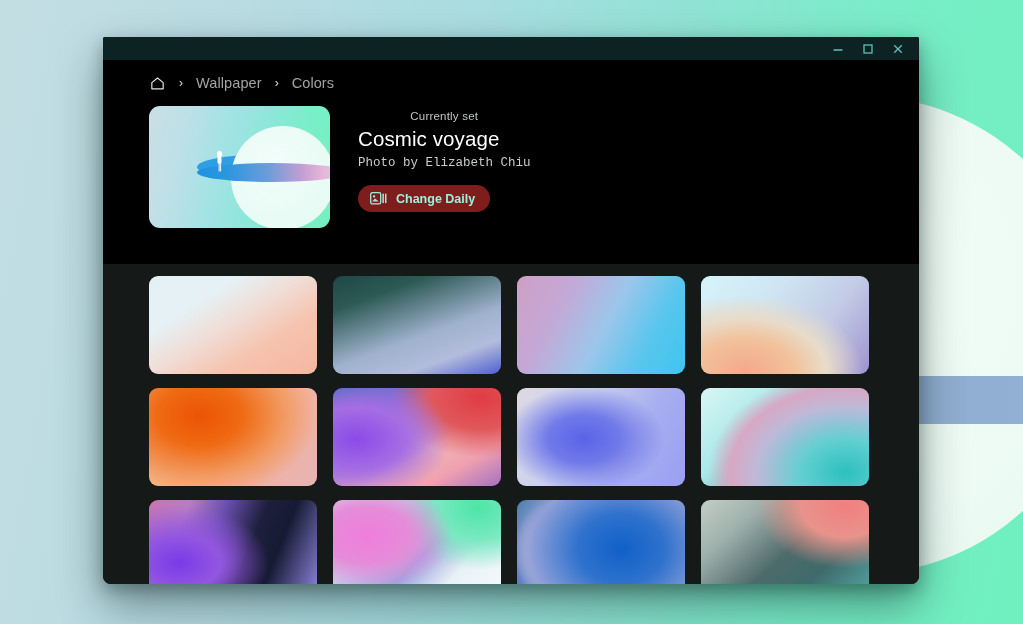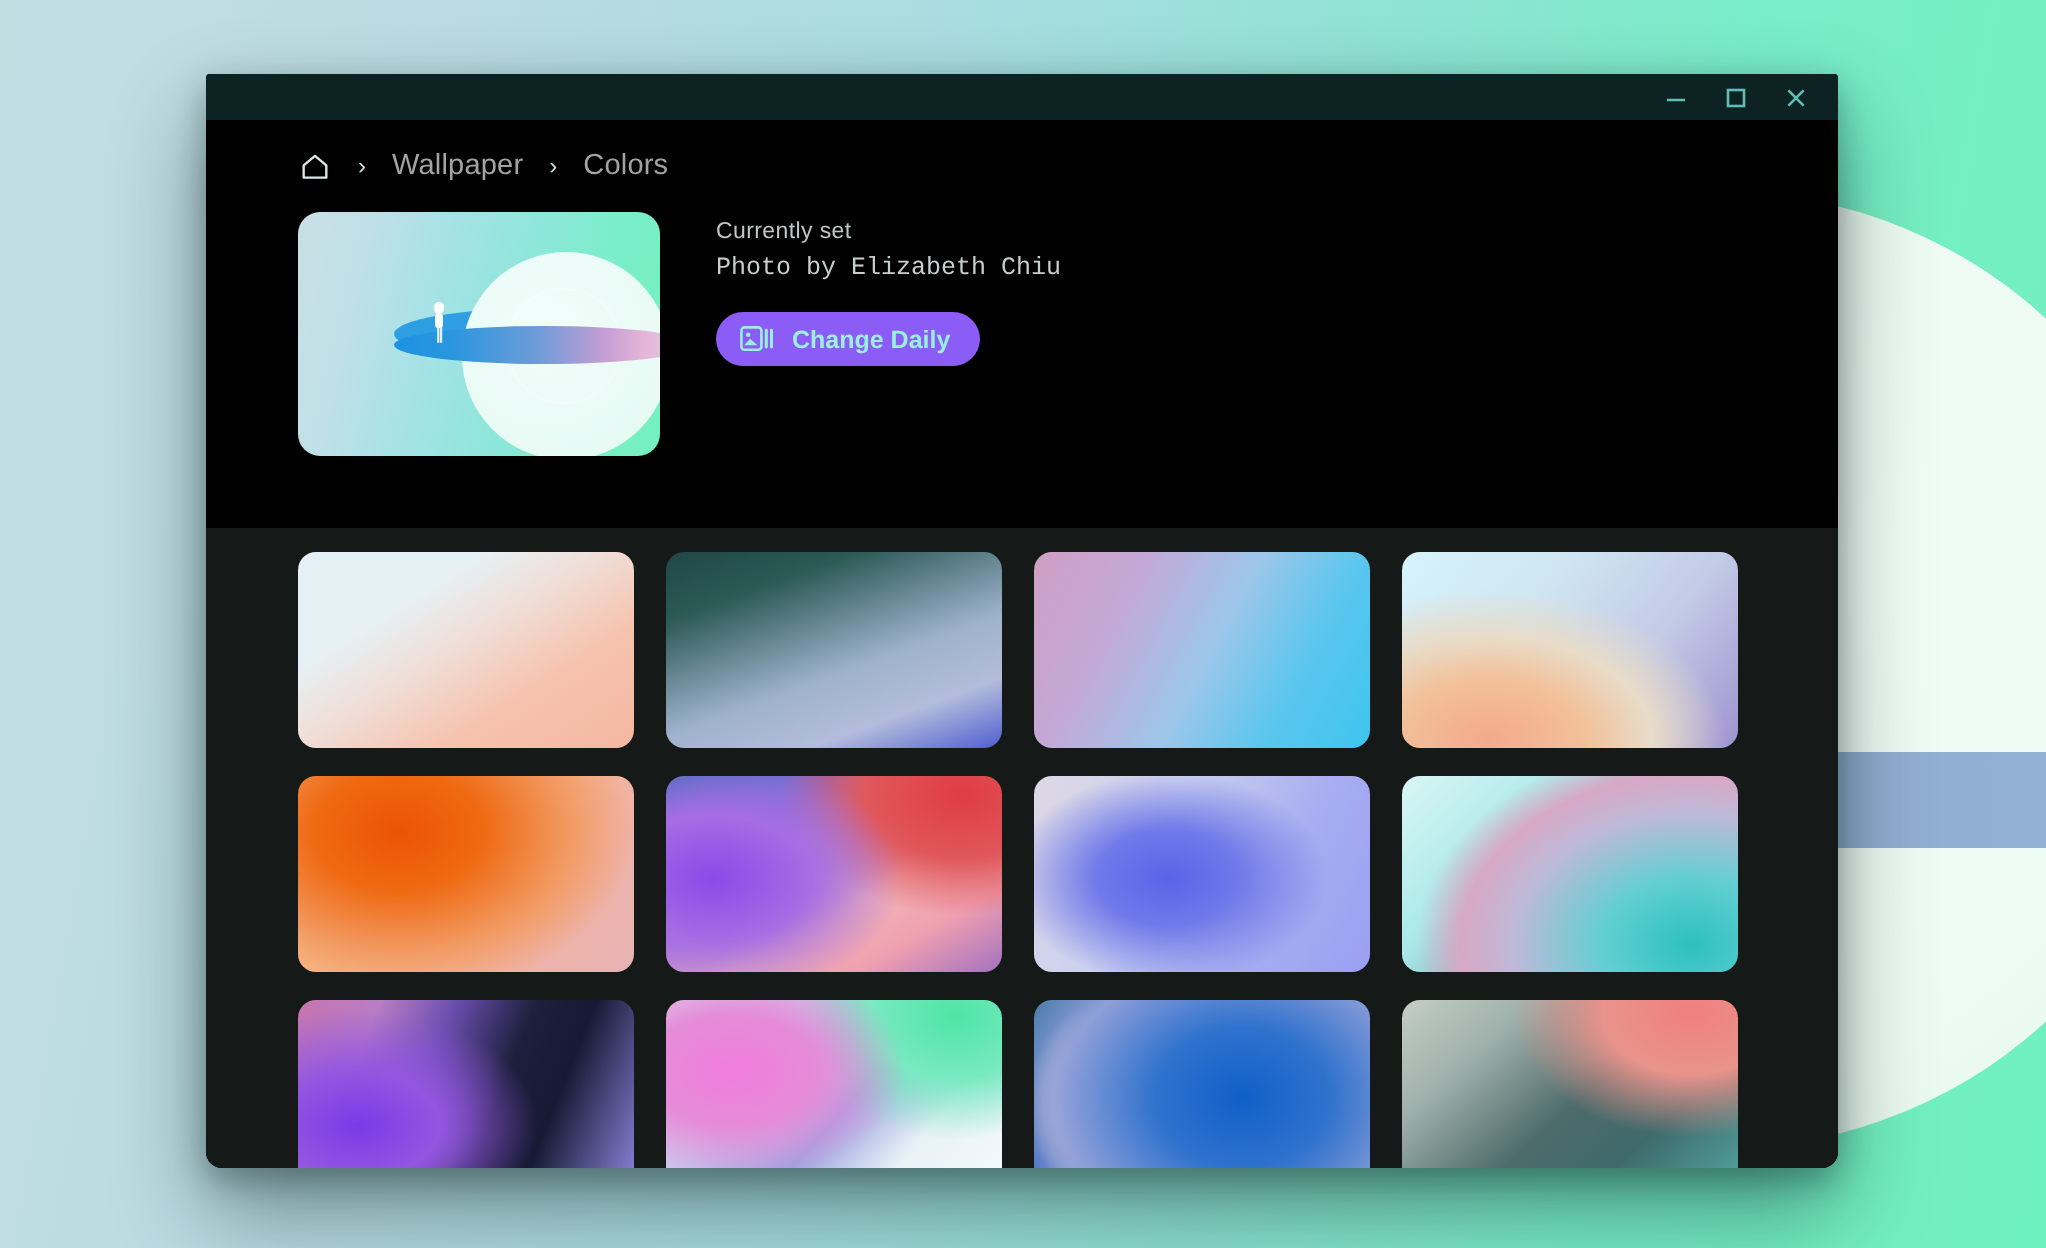--- a/index.html
+++ b/index.html
@@ -163,21 +163,21 @@
     clip-path: inset(0 0 0 0);
   }
   #hero-astro {
     position: absolute;
     left: 67px; top: 44px;
     width: 7px; height: 24px;
   }
 
   
   #hero-info { padding-top: 4px; }
-  #label-currently { color: #bdc9c7; font-size: 11.5px; letter-spacing: .2px; }
+  #label-currently { color: #bdc9c7; font-size: 11.5px; letter-spacing: .2px; text-align: center; }
   #wallpaper-title {
     color: #ffffff;
     font-size: 20.5px;
     font-weight: 400;
     margin-top: 5px;
     letter-spacing: .1px;
   }
   #wallpaper-author {
     color: #c5d0ce;
     font-size: 12.5px;
@@ -186,21 +186,21 @@
   }
   #change-daily {
     margin-top: 15px;
     display: inline-flex;
     align-items: center;
     gap: 9px;
     height: 27px;
     padding: 0 15px 0 12px;
     border: none;
     border-radius: 14px;
-    background: #8b5cf6;
+    background: #7f1d1d;
     color: #9bf0dd;
     font-family: "Liberation Sans", sans-serif;
     font-size: 12.5px;
     font-weight: bold;
     cursor: pointer;
     white-space: nowrap;
   }
 
   
   #grid-section {
@@ -277,20 +277,21 @@
           <svg id="hero-astro" viewBox="0 0 7 24" aria-hidden="true">
             <ellipse cx="3.5" cy="4" rx="2.6" ry="3.1" fill="#ffffff"></ellipse>
             <rect x="1.5" y="6.6" width="4" height="7.4" rx="1.8" fill="#fbfdff"></rect>
             <rect x="2.6" y="13.4" width="1.1" height="8" fill="#eef4fa"></rect>
             <rect x="4.0" y="13.4" width="1.1" height="8" fill="#e6eef7"></rect>
           </svg>
         </div>
 
         <div id="hero-info">
           <div id="label-currently">Currently set</div>
+          <h1 id="wallpaper-title">Cosmic voyage</h1>
           <div id="wallpaper-author">Photo by Elizabeth Chiu</div>
           <button id="change-daily">
             <span style="display:flex;">
               <svg width="17" height="13" viewBox="0 0 17 13" aria-hidden="true">
                 <rect x="0.7" y="0.7" width="10" height="11.2" rx="1.6" fill="none" stroke="#9bf0dd" stroke-width="1.3"></rect>
                 <circle cx="4.1" cy="4.4" r="1.15" fill="#9bf0dd"></circle>
                 <path d="M2.1 9.6 L5.0 6.4 L8.8 9.6 Z" fill="#9bf0dd"></path>
                 <rect x="12.4" y="1.4" width="1.5" height="9.8" rx="0.7" fill="#9bf0dd"></rect>
                 <rect x="15.0" y="1.4" width="1.5" height="9.8" rx="0.7" fill="#9bf0dd"></rect>
               </svg>

